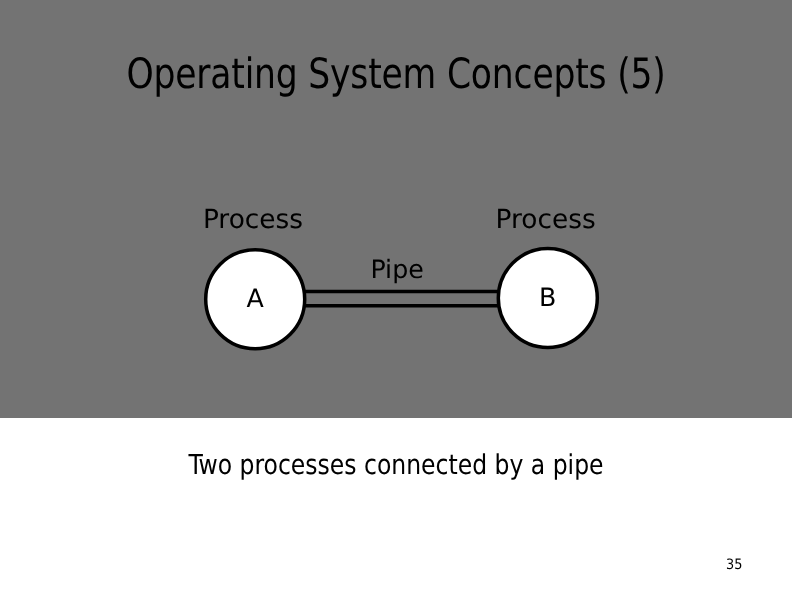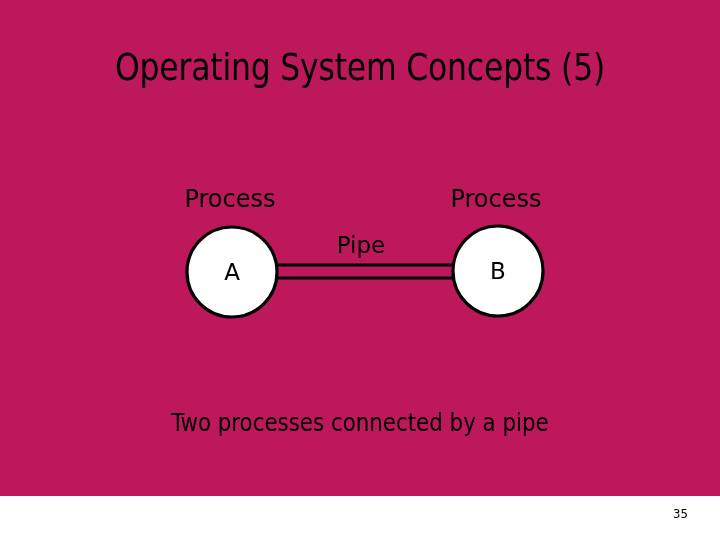--- a/index.html
+++ b/index.html
@@ -10,22 +10,22 @@
     width: 720px;
     height: 540px;
     background: #ffffff;
     font-family: "Liberation Sans", sans-serif;
     color: #000000;
     overflow: hidden;
   }
   #slide {
     position: relative;
     width: 720px;
-    height: 496px;
-    background: #be185d;
+    height: 380px;
+    background: #737373;
   }
 
   
   #slide-title {
     position: absolute;
     left: 0;
     top: 45px;
     width: 720px;
     text-align: center;
     font-family: "DejaVu Sans Condensed", "Liberation Sans Narrow", "Liberation Sans", sans-serif;
@@ -94,21 +94,21 @@
     font-weight: 400;
     line-height: 30px;
     white-space: nowrap;
     transform: scaleX(0.95);
     transform-origin: 50% 50%;
   }
 
   
   #page-number {
     position: absolute;
-    right: 32px;
+    right: 45px;
     top: 506px;
     font-family: "DejaVu Sans Condensed", "Liberation Sans Narrow", "Liberation Sans", sans-serif;
     font-size: 13px;
     line-height: 16px;
     color: #000000;
     text-align: left;
   }
 </style>
 </head>
 <body>

